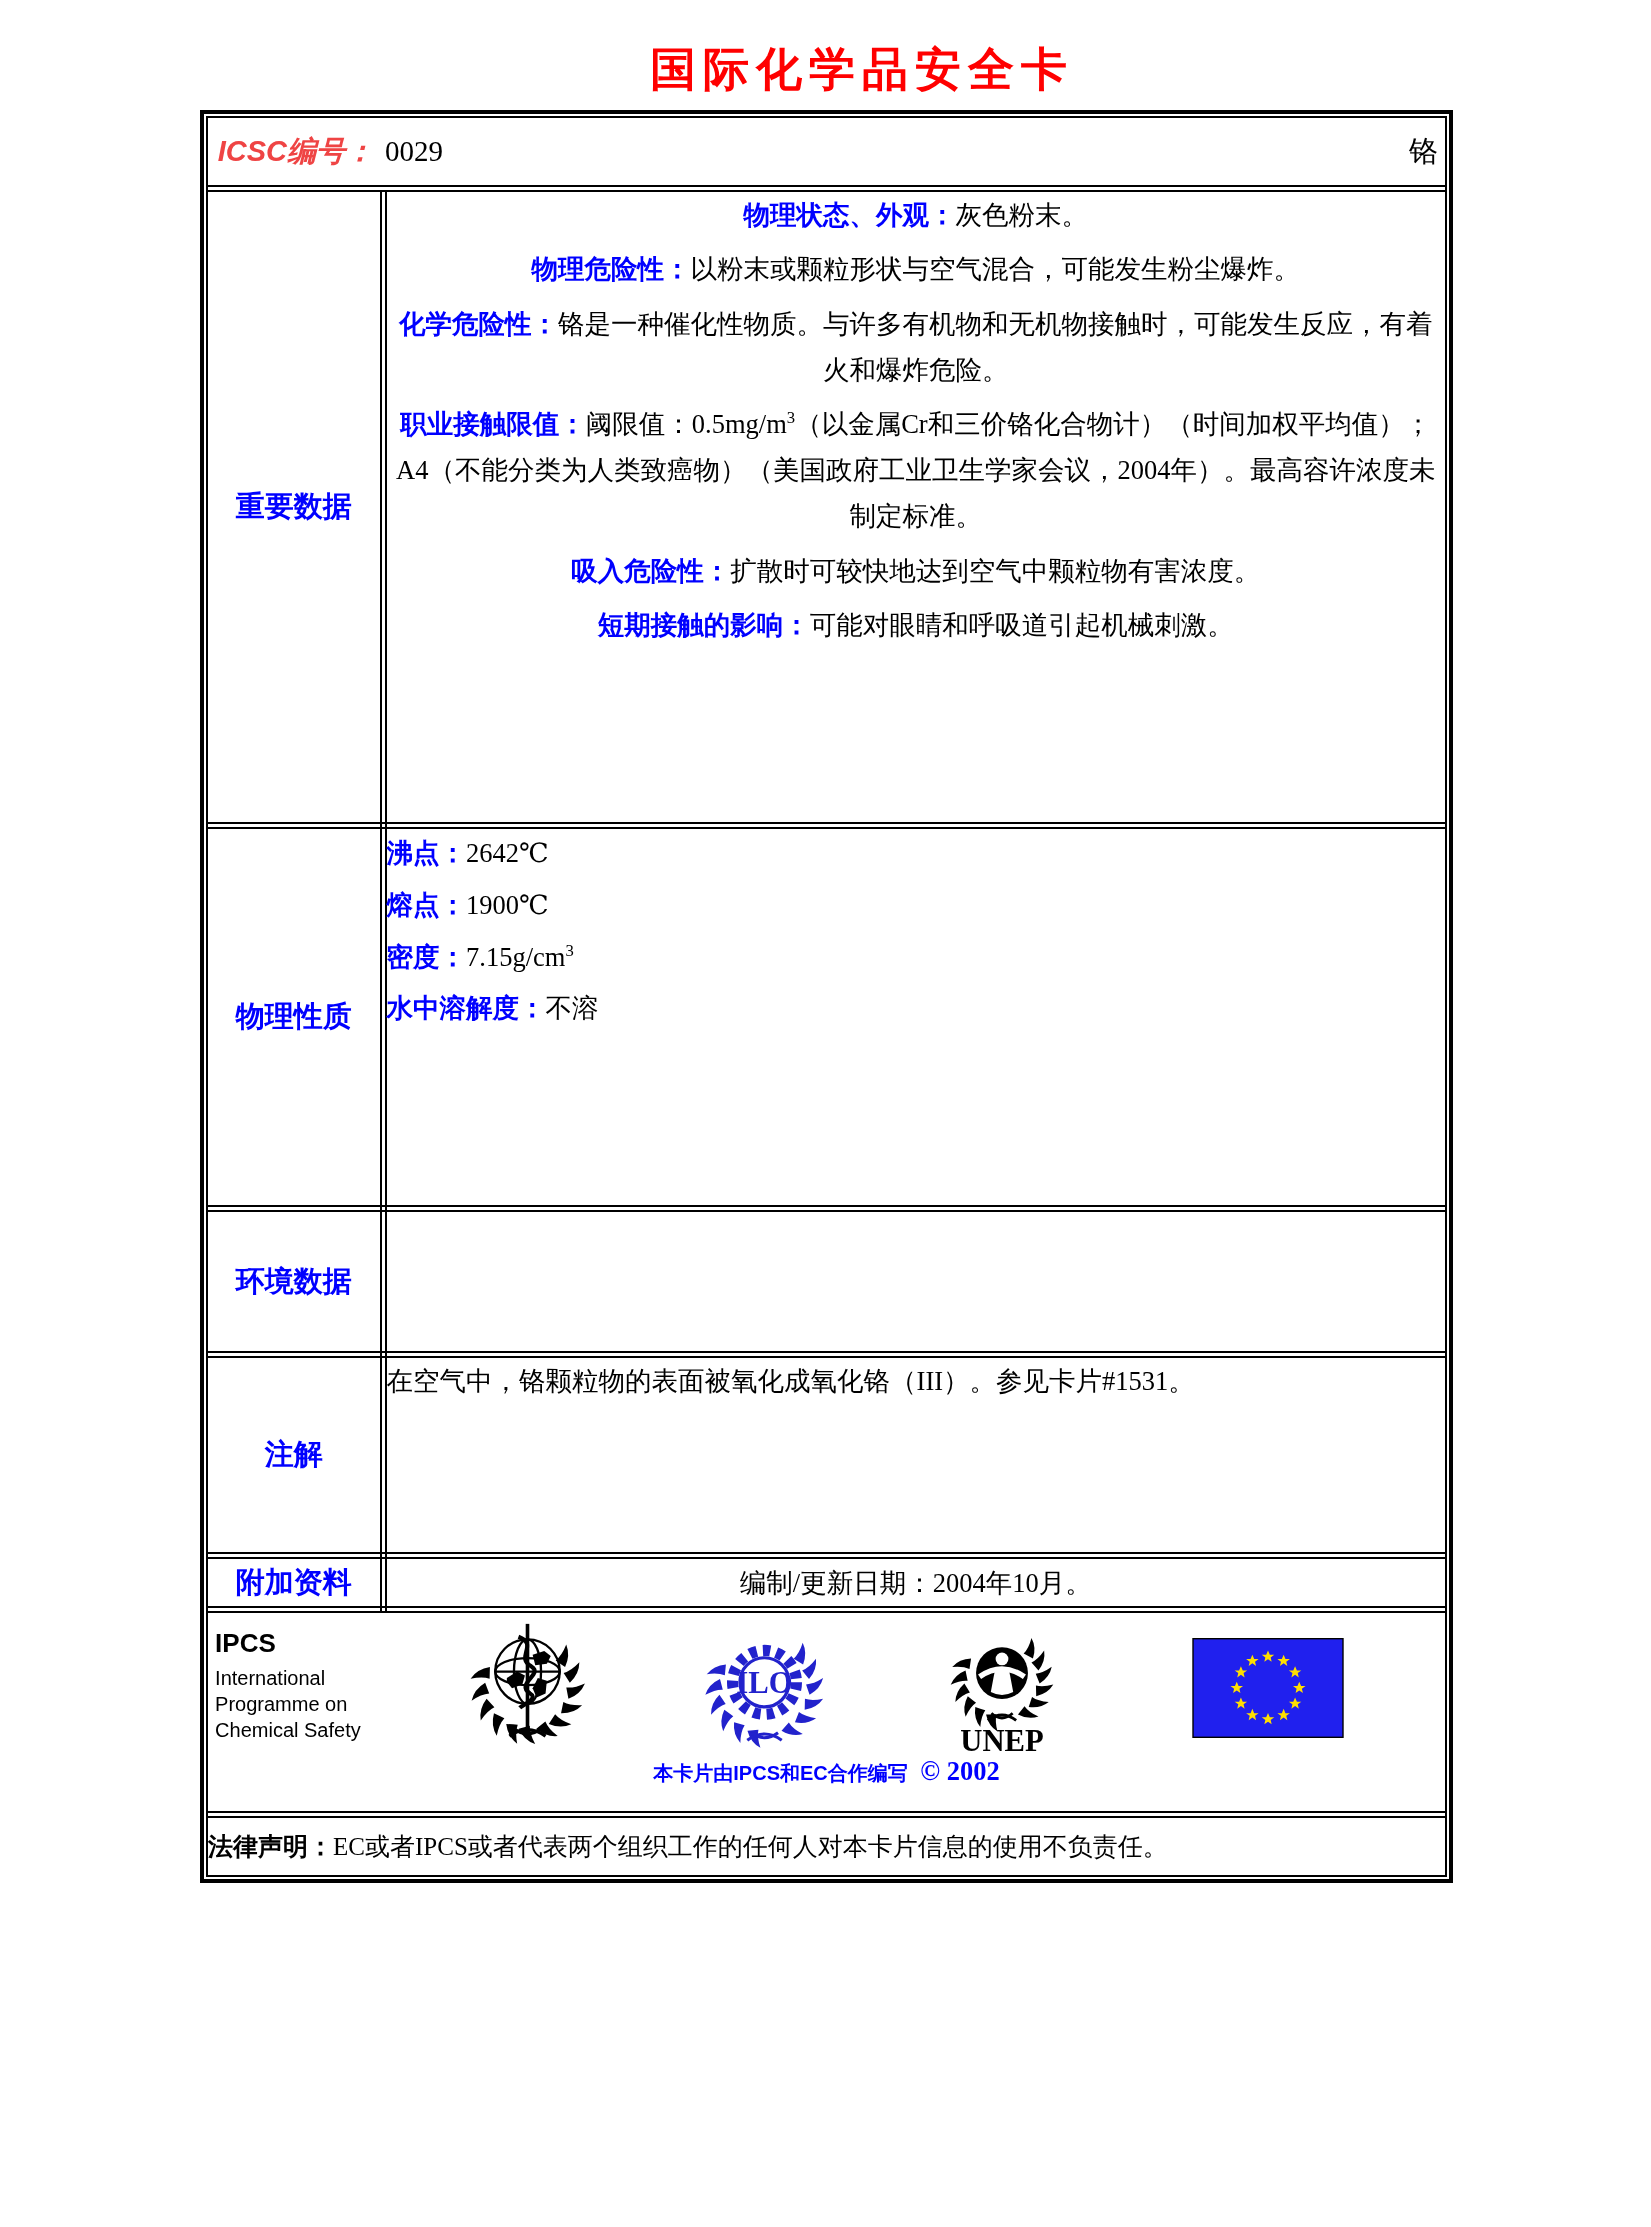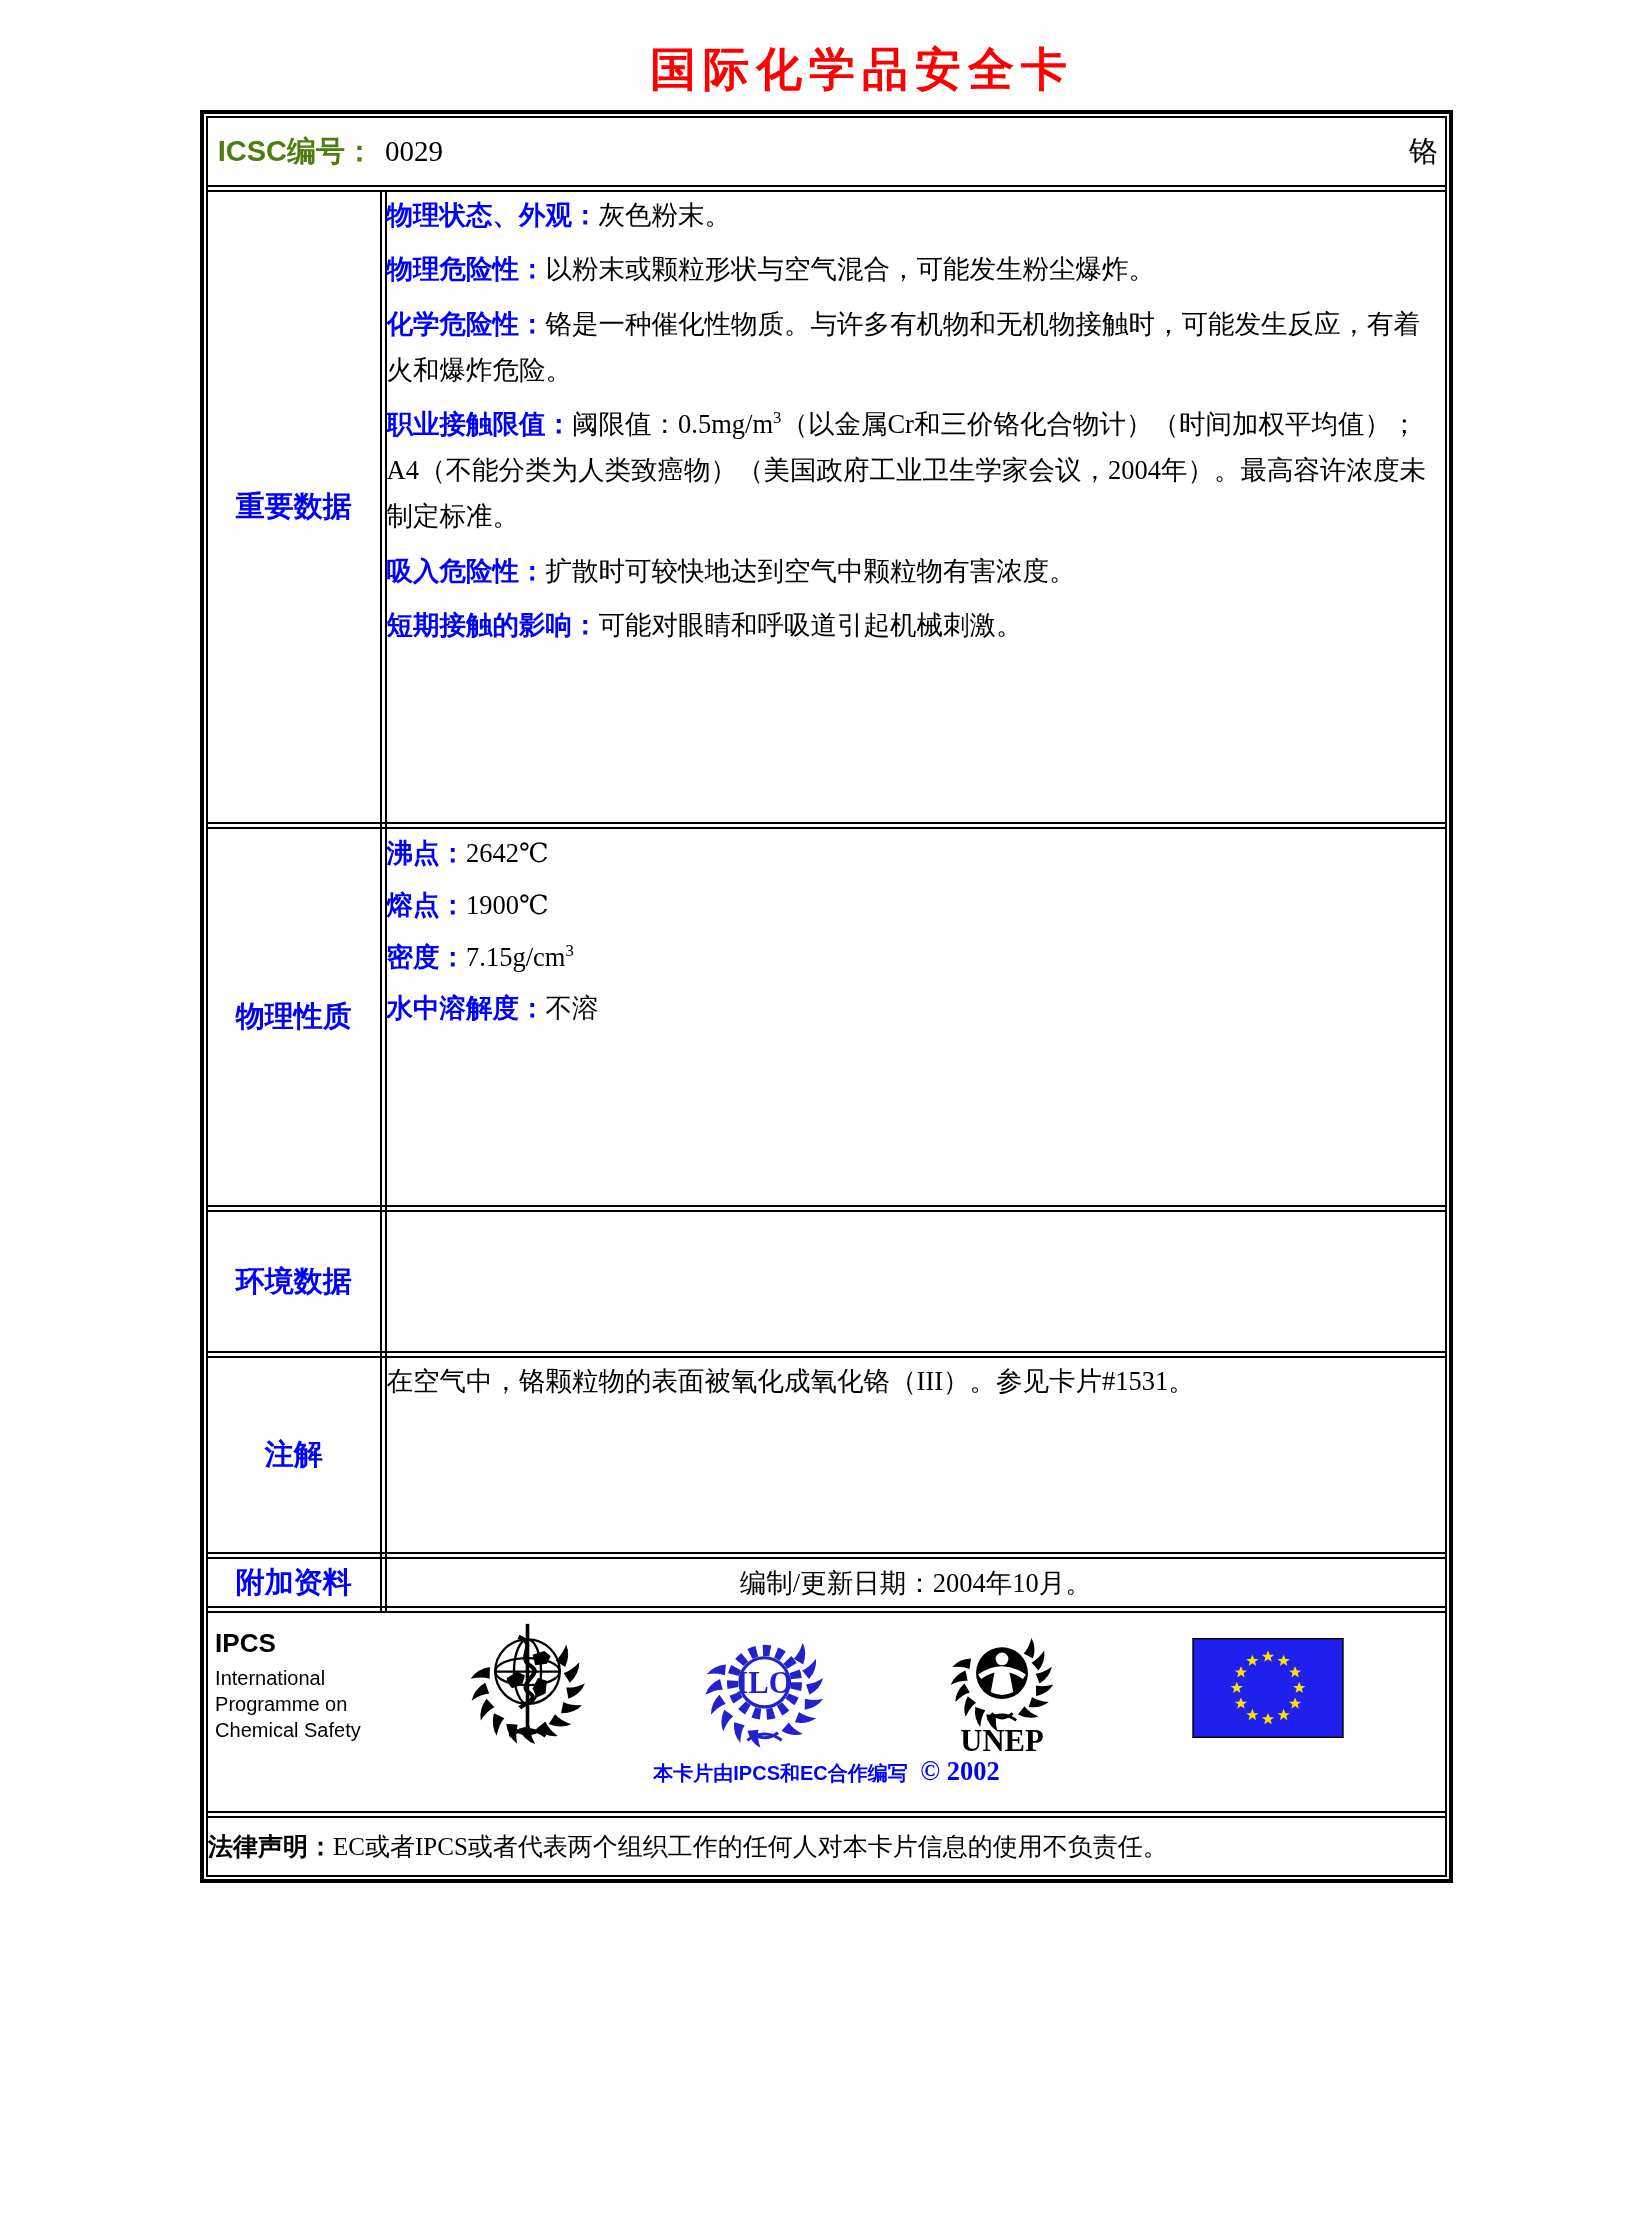--- a/index.html
+++ b/index.html
@@ -15,30 +15,30 @@
     letter-spacing:7px;font-family:"Liberation Serif","DejaVu Serif",serif;padding-left:36px;
   }
   
   .card{position:absolute;left:200px;top:110px;width:1253px;box-sizing:border-box;border:4.2px solid #000;}
   .card-inner{border:2.1px solid #000;margin:2.1px;}
   
   table.tbl{border-collapse:collapse;width:100%;table-layout:fixed;border:hidden;}
   table.tbl td{border:7px double #000;vertical-align:top;padding:0;}
   col.col-label{width:175px;}
   .row-header  td{height:67px;}
-  .row-important td{height:630px;}
+  .row-important td{height:630px;text-align:center;}
   .row-physical td{height:376px;}
   .row-env     td{height:139px;}
   .row-notes   td{height:194px;}
   .row-add     td{height:47px;text-align:center;}
   .row-logos   td{height:198px;}
   .row-legal   td{height:57px;}
   
   .hdr-flex{display:flex;align-items:center;justify-content:space-between;height:100%;padding:0 7px 0 9.7px;}
-  .lbl-blue{color:#4d7c0f;font-weight:bold;font-family:"Liberation Sans","DejaVu Sans",sans-serif;}
+  .lbl-blue{color:#ef4444;font-weight:bold;font-family:"Liberation Sans","DejaVu Sans",sans-serif;font-style:italic;}
   .hdr-label{font-size:29px;}
   .hdr-value{font-size:29px;margin-left:11px;}
   .hdr-chem{font-size:29px;}
   
   .cell-label{text-align:center;vertical-align:middle !important;}
   .row-label{color:#0000FF;font-weight:bold;font-size:29px;font-family:"Liberation Sans","DejaVu Sans",sans-serif;}
   
   .cell-content{padding:4.2px 9.7px 0 11px;font-size:26.5px;line-height:46px;}
   .cell-content .para{margin:0 0 8.4px 0;}
   .cell-content.phys .para{margin:0 0 2.8px 0;line-height:49px;}

